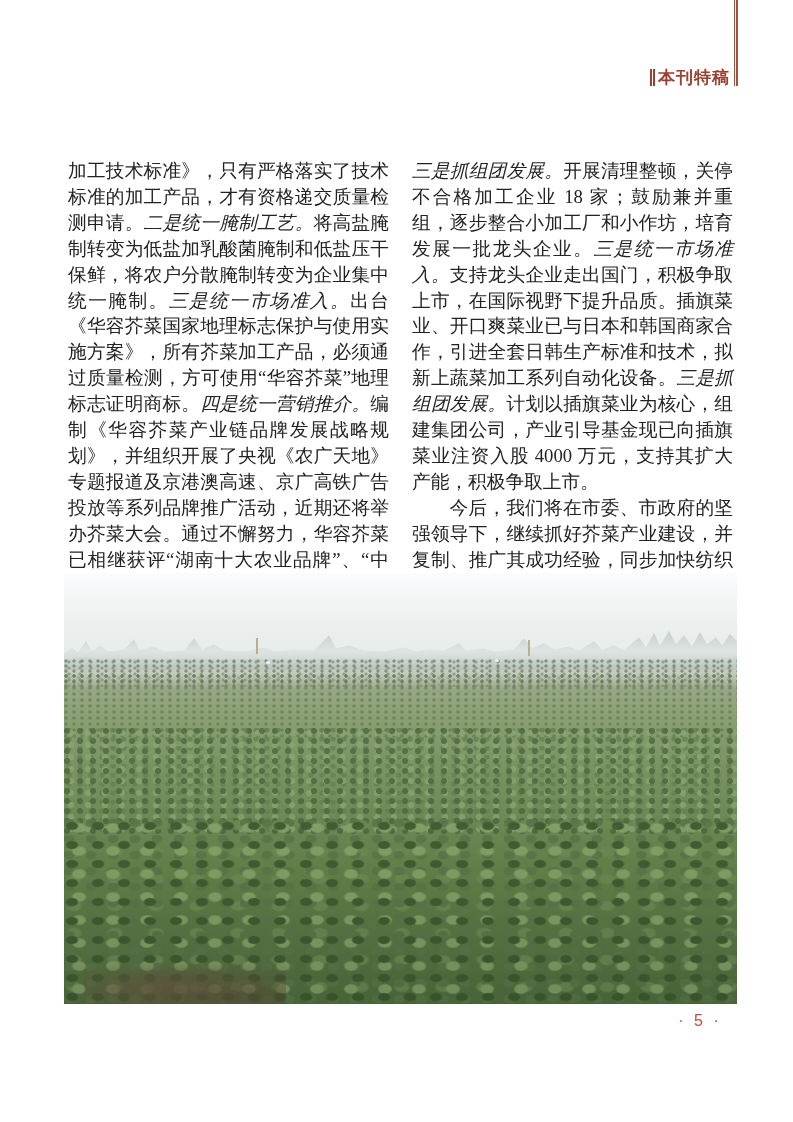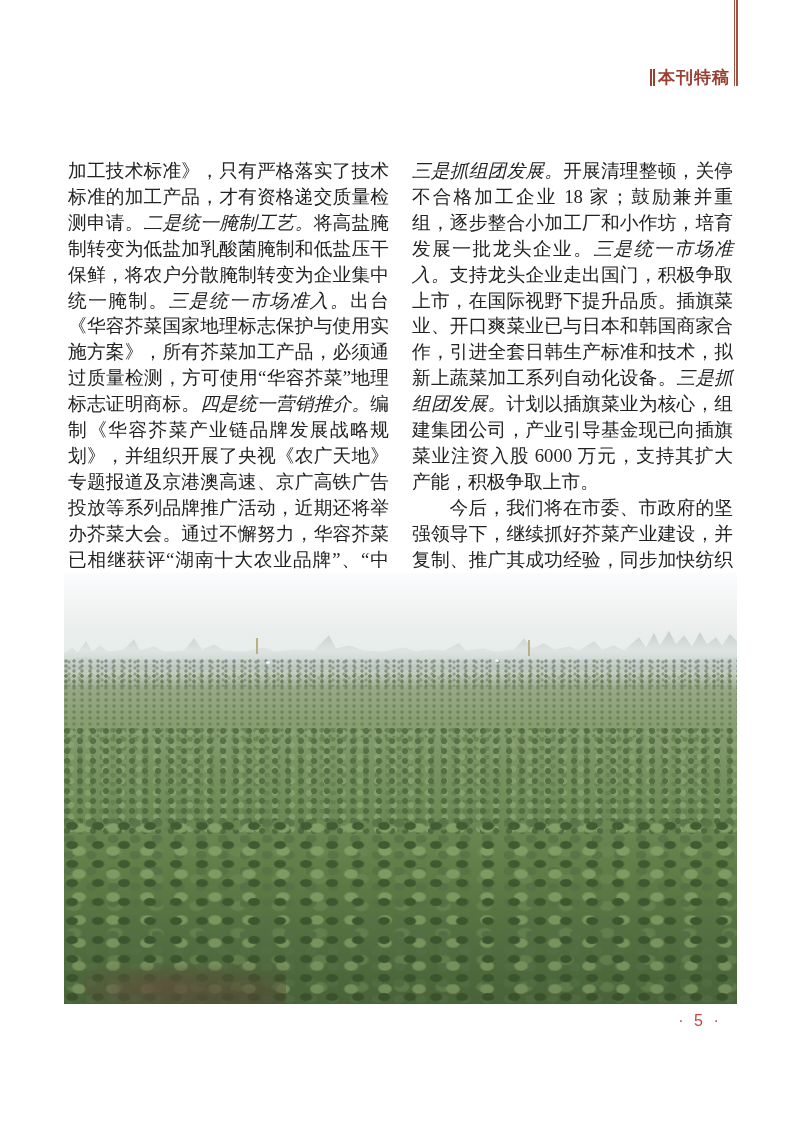--- a/index.html
+++ b/index.html
@@ -118,21 +118,21 @@
     <span class="hbar"></span>
     <span class="htext">本刊特稿</span>
   </div>
 
   <div class="col col-left">
     <p class="para"><span>加工技术标准》，只有严格落实了技术标准的加工产品，才有资格递交质量检测申请。</span><span class="kai">二是统一腌制工艺。</span><span>将高盐腌制转变为低盐加乳酸菌腌制和低盐压干保鲜，将农户分散腌制转变为企业集中统一腌制。</span><span class="kai">三是统一市场准入。</span><span>出台《华容芥菜国家地理标志保护与使用实施方案》，所有芥菜加工产品，必须通过质量检测，方可使用“华容芥菜”地理标志证明商标。</span><span class="kai">四是统一营销推介。</span><span>编制《华容芥菜产业链品牌发展战略规划》，并组织开展了央视《农广天地》专题报道及京港澳高速、京广高铁广告投放等系列品牌推广活动，近期还将举办芥菜大会。通过不懈努力，华容芥菜已相继获评“湖南十大农业品牌”、“中国百强农产品区域公用品牌”、“中国特色农产品优势区”、“湖南省现代农业十大产业集聚区”。</span></p>
     <p class="para indent"><span class="red-heading">四、做活“龙头”，增强辐射能力。</span><span>全力扶持芥菜加工企业做大做强，推动芥菜产业发展迈向中高端。</span><span class="kai">一</span></p>
   </div>
 
   <div class="col col-right">
-    <p class="para"><span class="kai">三是抓组团发展。</span><span>开展清理整顿，关停不合格加工企业 18 家；鼓励兼并重组，逐步整合小加工厂和小作坊，培育发展一批龙头企业。</span><span class="kai">三是统一市场准入。</span><span>支持龙头企业走出国门，积极争取上市，在国际视野下提升品质。插旗菜业、开口爽菜业已与日本和韩国商家合作，引进全套日韩生产标准和技术，拟新上蔬菜加工系列自动化设备。</span><span class="kai">三是抓组团发展。</span><span>计划以插旗菜业为核心，组建集团公司，产业引导基金现已向插旗菜业注资入股 6000 万元，支持其扩大产能，积极争取上市。</span></p>
+    <p class="para"><span class="kai">三是抓组团发展。</span><span>开展清理整顿，关停不合格加工企业 18 家；鼓励兼并重组，逐步整合小加工厂和小作坊，培育发展一批龙头企业。</span><span class="kai">三是统一市场准入。</span><span>支持龙头企业走出国门，积极争取上市，在国际视野下提升品质。插旗菜业、开口爽菜业已与日本和韩国商家合作，引进全套日韩生产标准和技术，拟新上蔬菜加工系列自动化设备。</span><span class="kai">三是抓组团发展。</span><span>计划以插旗菜业为核心，组建集团公司，产业引导基金现已向插旗菜业注资入股 4000 万元，支持其扩大产能，积极争取上市。</span></p>
     <p class="para indent">今后，我们将在市委、市政府的坚强领导下，继续抓好芥菜产业建设，并复制、推广其成功经验，同步加快纺织服装、小龙虾等其他特色产业建设，促进农村一二三产高质量融合发展，全力推动乡村振兴。</p>
     <p class="author">(作者系中共华容县委书记)</p>
   </div>
 
   <div class="photo">
     <svg class="treeline" viewBox="0 0 673 40" preserveAspectRatio="none">
       <path d="M0 24 L8 18 L14 23 L22 12 L28 22 L36 16 L44 22 L60 20 L70 10 L76 21 L90 17 L100 22 L120 21 L130 9 L138 20 L150 15 L160 21 L180 22 L200 18 L210 22 L230 20 L250 21 L265 6 L272 19 L285 16 L300 21 L320 22 L340 18 L352 22 L365 20 L380 21 L395 14 L402 21 L420 19 L430 22 L450 20 L460 9 L468 19 L480 14 L490 20 L505 17 L515 21 L530 12 L538 20 L550 16 L560 21 L575 8 L582 18 L590 4 L596 16 L605 2 L612 15 L620 6 L628 17 L636 3 L643 15 L652 8 L658 16 L666 5 L673 12 L673 40 L0 40 Z" fill="#a9b5af" opacity="0.9"></path>
       <path d="M0 30 L20 27 L40 30 L60 28 L90 30 L120 29 L160 30 L200 29 L240 30 L300 29 L360 30 L420 29 L480 30 L540 29 L600 30 L673 28 L673 40 L0 40 Z" fill="#93a29a" opacity="0.7"></path>
     </svg>
     <div class="haze"></div>

